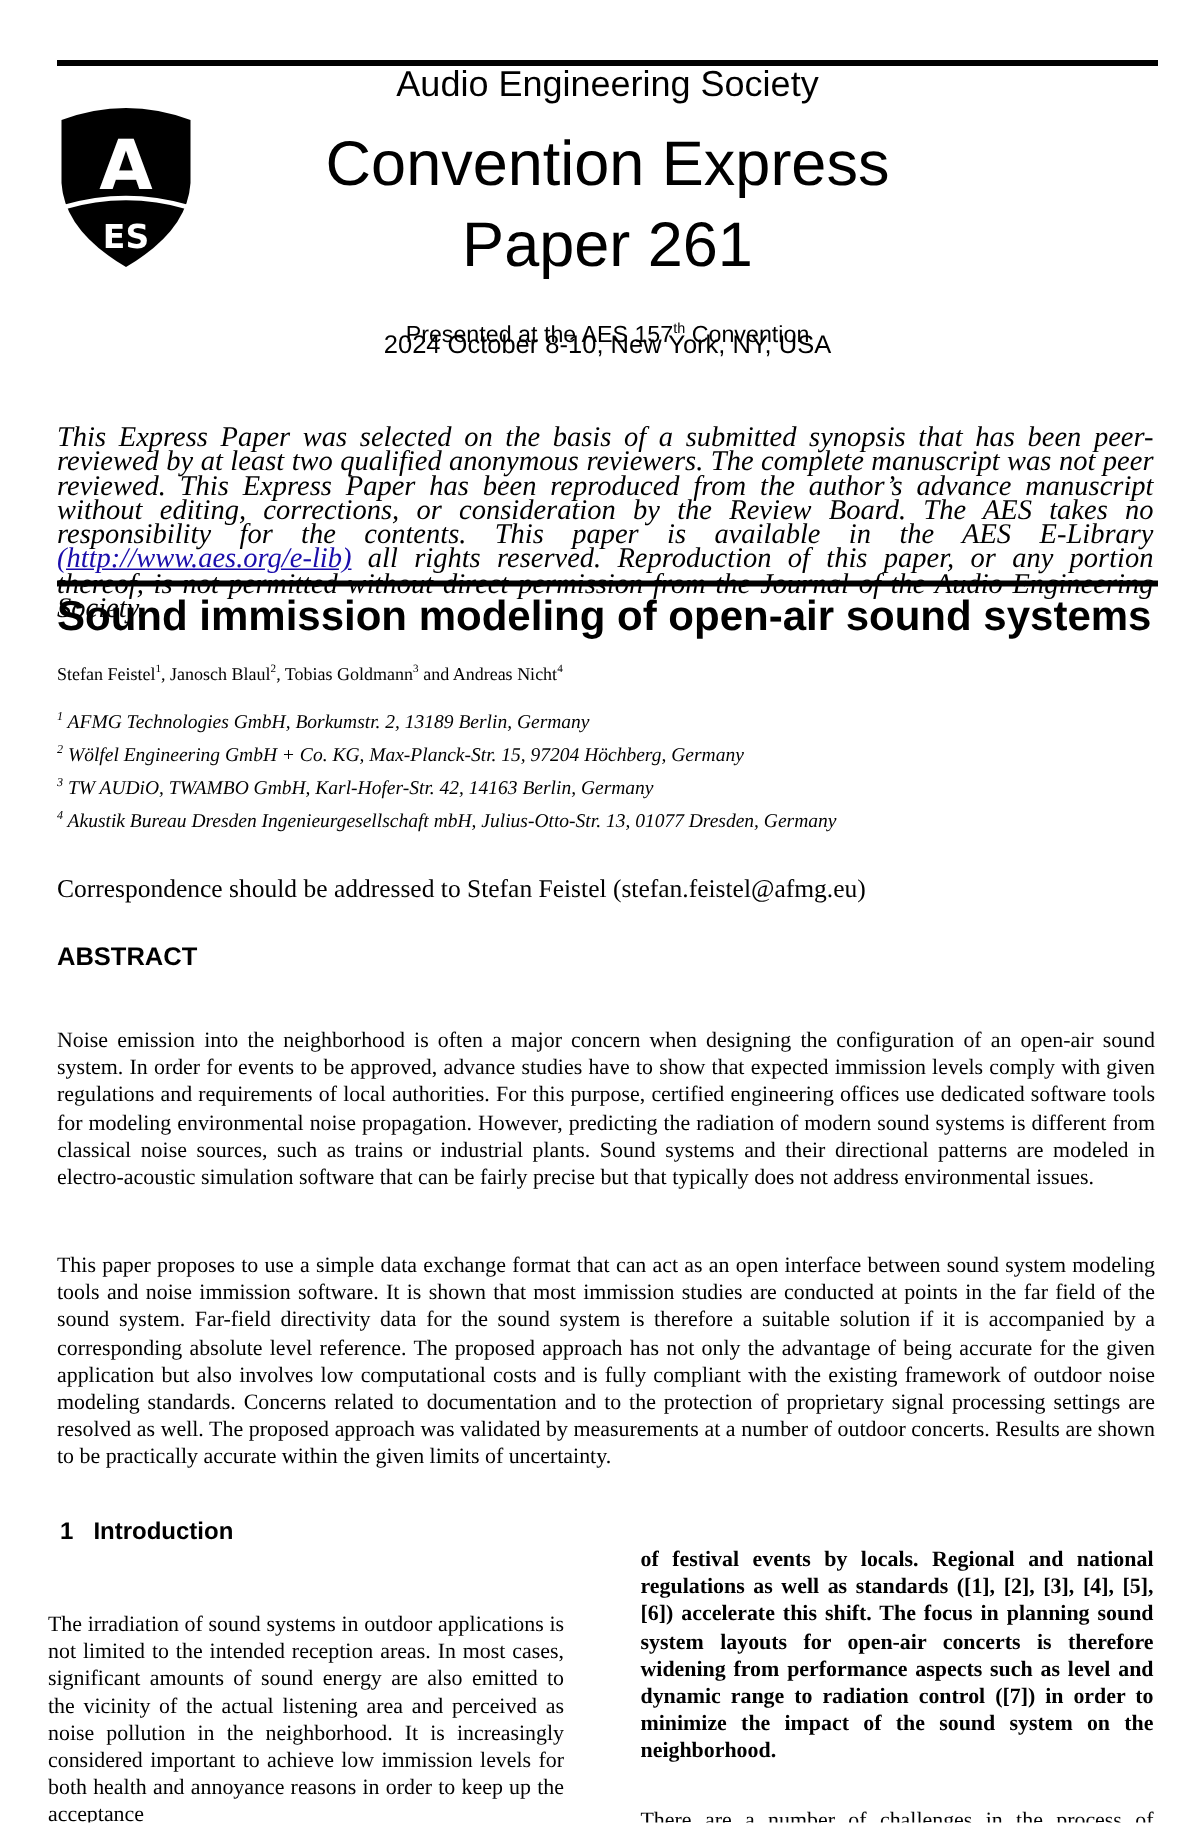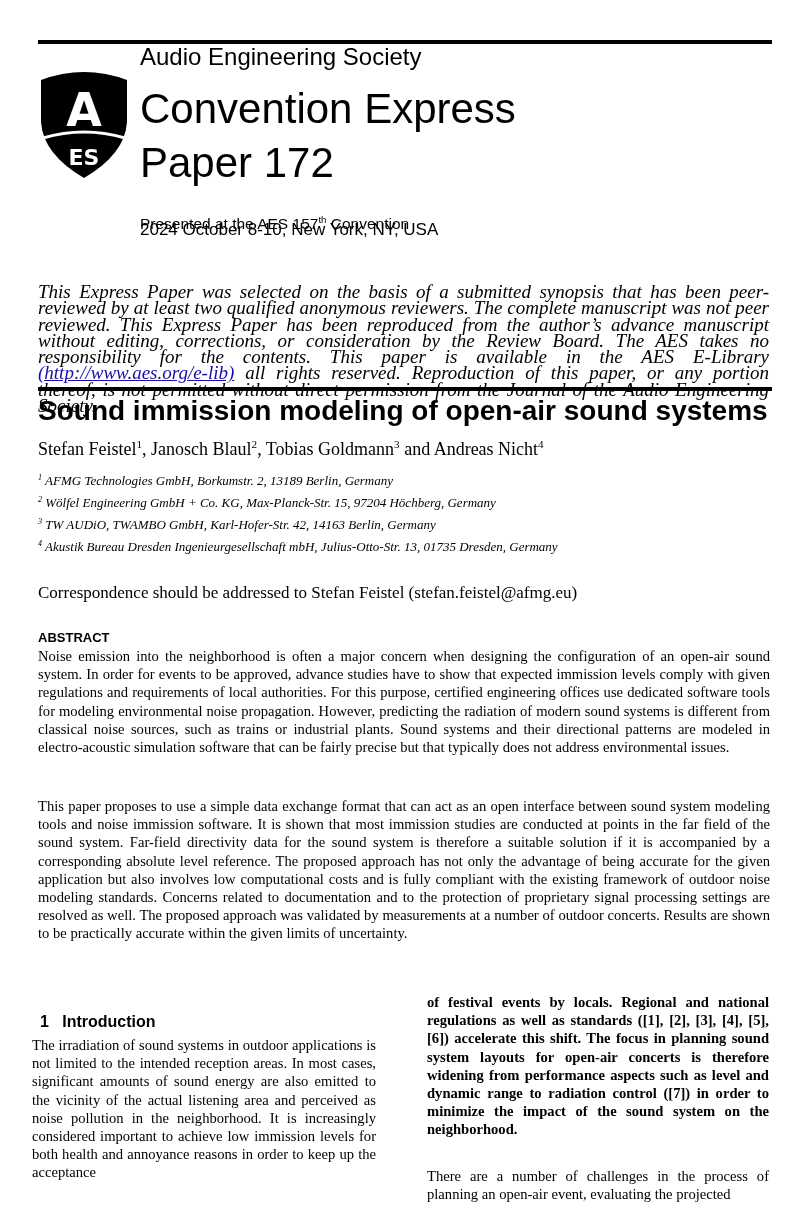--- a/index.html
+++ b/index.html
@@ -3,40 +3,40 @@
 <meta charset="utf-8">
 <style>
   html, body { margin: 0; padding: 0; background: #ffffff; }
   body { width: 800px; height: 1215px; position: relative; overflow: hidden; color: #000; }
   .rule { position: absolute; left: 38px; width: 734px; background: #000; }
   #rule-top { top: 40px; height: 4px; }
   #rule-mid { top: 387px; height: 4px; }
 
   #logo { position: absolute; left: 37px; top: 68px; width: 94px; height: 112px; }
 
-  .hdr { position: absolute; left: 140px; width: 530px; font-family: "Liberation Sans", sans-serif; white-space: nowrap; }
+  .hdr { position: absolute; left: 140px; width: 530px; text-align: center; font-family: "Liberation Sans", sans-serif; white-space: nowrap; }
   #society { top: 42px; font-size: 24px; line-height: 30px; }
   #conv { top: 84px; font-size: 42px; line-height: 50px; }
   #paper-no { top: 138px; font-size: 42px; line-height: 50px; }
   #presented { top: 214px; font-size: 15.5px; line-height: 20px; }
   #dates { top: 220px; font-size: 17px; line-height: 20px; }
   sup { font-size: 0.62em; line-height: 0; vertical-align: super; }
 
   #disclaimer { position: absolute; left: 38px; width: 731px; top: 284px; font-family: "Liberation Serif", serif; font-style: italic; font-size: 19px; line-height: 16.3px; text-align: justify; }
   #disclaimer a { color: #1a0dab; text-decoration: underline; }
 
   #title { position: absolute; left: 38px; top: 396px; font-family: "Liberation Sans", sans-serif; font-weight: bold; font-size: 28px; line-height: 30px; white-space: nowrap; }
-  #authors { position: absolute; left: 38px; top: 440px; font-family: "Liberation Serif", serif; font-size: 18px; line-height: 18px; white-space: nowrap; }
+  #authors { position: absolute; left: 38px; top: 440px; font-family: "Liberation Serif", serif; font-size: 12px; line-height: 18px; white-space: nowrap; }
   .affil { position: absolute; left: 38px; font-family: "Liberation Serif", serif; font-style: italic; font-size: 13px; line-height: 18px; white-space: nowrap; }
   #affil-1 { top: 472px; } #affil-2 { top: 494px; } #affil-3 { top: 516px; } #affil-4 { top: 538px; }
 
   #correspondence { position: absolute; left: 38px; top: 584px; font-family: "Liberation Serif", serif; font-size: 17px; line-height: 18px; white-space: nowrap; }
-  #abstract-head { position: absolute; left: 38px; top: 629px; font-family: "Liberation Sans", sans-serif; font-weight: bold; font-size: 13px; line-height: 18px; }
+  #abstract-head { position: absolute; left: 38px; top: 629px; font-family: "Liberation Sans", sans-serif; font-weight: bold; font-size: 17px; line-height: 18px; }
 
-  .body-text { position: absolute; font-family: "Liberation Serif", serif; font-size: 14.6px; line-height: 18.2px; text-align: justify; }
+  .body-text { position: absolute; font-family: "Liberation Serif", serif; font-size: 14.6px; line-height: 18.2px; text-align: justify; margin-top: 38px; }
   #abs-p1 { left: 38px; width: 732px; top: 647px; }
   #abs-p2 { left: 38px; width: 732px; top: 797px; }
 
   #intro-head { position: absolute; left: 40px; top: 1012px; font-family: "Liberation Sans", sans-serif; font-weight: bold; font-size: 16px; line-height: 20px; white-space: pre; }
   #intro-col1 { left: 32px; width: 344px; top: 1036px; }
   #intro-col2a { left: 427px; width: 342px; top: 993px; font-weight: bold; }
   #intro-col2b { left: 427px; width: 342px; top: 1167px; }
 </style>
 </head>
 <body>
@@ -45,38 +45,38 @@
 
 <svg id="logo" viewBox="0 0 94 112">
   <path d="M4 12 Q47 -4 90 12 L90 54 Q88 86 47 110 Q6 86 4 54 Z" fill="#000"></path>
   <path d="M6 70 Q47 58 88 70" stroke="#fff" stroke-width="3" fill="none"></path>
   <text x="47" y="58" text-anchor="middle" fill="#fff" font-family="DejaVu Sans, sans-serif" font-weight="bold" font-size="46">A</text>
   <text x="47" y="97" text-anchor="middle" fill="#fff" font-family="DejaVu Sans, sans-serif" font-weight="bold" font-size="22">ES</text>
 </svg>
 
 <div class="hdr" id="society">Audio Engineering Society</div>
 <div class="hdr" id="conv">Convention Express</div>
-<div class="hdr" id="paper-no">Paper 172</div>
+<div class="hdr" id="paper-no">Paper 261</div>
 <div class="hdr" id="presented"><span>Presented at the AES 157</span><sup>th</sup><span> Convention</span></div>
 <div class="hdr" id="dates">2024 October 8-10, New York, NY, USA</div>
 
 <div id="disclaimer"><span>This Express Paper was selected on the basis of a submitted synopsis that has been peer-reviewed by at least two qualified anonymous reviewers. The complete manuscript was not peer reviewed. This Express Paper has been reproduced from the author’s advance manuscript without editing, corrections, or consideration by the Review Board. The AES takes no responsibility for the contents.  This paper is available in the AES E-Library </span><a style="color: rgb(26, 13, 171);">(http://www.aes.org/e-lib)</a><span> all rights reserved. Reproduction of this paper, or any portion thereof, is not permitted without direct permission from the Journal of the Audio Engineering Society.</span></div>
 
 <div class="rule" id="rule-mid"></div>
 
 <div id="title">Sound immission modeling of open-air sound systems</div>
 
 <div id="authors">
   <span>Stefan Feistel</span><sup>1</sup><span>, </span><span>Janosch Blaul</span><sup>2</sup><span>, </span><span>Tobias Goldmann</span><sup>3</sup><span> and </span><span>Andreas Nicht</span><sup>4</sup>
 </div>
 
 <div class="affil" id="affil-1"><sup>1</sup> <span>AFMG Technologies GmbH, Borkumstr. 2, 13189 Berlin, Germany</span></div>
 <div class="affil" id="affil-2"><sup>2</sup> <span>Wölfel Engineering GmbH + Co. KG, Max-Planck-Str. 15, 97204 Höchberg, Germany</span></div>
 <div class="affil" id="affil-3"><sup>3</sup> <span>TW AUDiO, TWAMBO GmbH, Karl-Hofer-Str. 42, 14163 Berlin, Germany</span></div>
-<div class="affil" id="affil-4"><sup>4</sup> <span>Akustik Bureau Dresden Ingenieurgesellschaft mbH, Julius-Otto-Str. 13, 01735 Dresden, Germany</span></div>
+<div class="affil" id="affil-4"><sup>4</sup> <span>Akustik Bureau Dresden Ingenieurgesellschaft mbH, Julius-Otto-Str. 13, 01077 Dresden, Germany</span></div>
 
 <div id="correspondence">Correspondence should be addressed to Stefan Feistel (stefan.feistel@afmg.eu)</div>
 
 <div id="abstract-head">ABSTRACT</div>
 <div class="body-text" id="abs-p1">Noise emission into the neighborhood is often a major concern when designing the configuration of an open-air sound system. In order for events to be approved, advance studies have to show that expected immission levels comply with given regulations and requirements of local authorities. For this purpose, certified engineering offices use dedicated software tools for modeling environmental noise propagation. However, predicting the radiation of modern sound systems is different from classical noise sources, such as trains or industrial plants. Sound systems and their directional patterns are modeled in electro-acoustic simulation software that can be fairly precise but that typically does not address environmental issues.</div>
 <div class="body-text" id="abs-p2">This paper proposes to use a simple data exchange format that can act as an open interface between sound system modeling tools and noise immission software. It is shown that most immission studies are conducted at points in the far field of the sound system. Far-field directivity data for the sound system is therefore a suitable solution if it is accompanied by a corresponding absolute level reference. The proposed approach has not only the advantage of being accurate for the given application but also involves low computational costs and is fully compliant with the existing framework of outdoor noise modeling standards. Concerns related to documentation and to the protection of proprietary signal processing settings are resolved as well. The proposed approach was validated by measurements at a number of outdoor concerts. Results are shown to be practically accurate within the given limits of uncertainty.</div>
 
 <div id="intro-head"><span>1</span>   <span>Introduction</span></div>
 <div class="body-text" id="intro-col1">The irradiation of sound systems in outdoor applications is not limited to the intended reception areas. In most cases, significant amounts of sound energy are also emitted to the vicinity of the actual listening area and perceived as noise pollution in the neighborhood. It is increasingly considered important to achieve low immission levels for both health and annoyance reasons in order to keep up the acceptance</div>
 <div class="body-text" id="intro-col2a">of festival events by locals. Regional and national regulations as well as standards ([1], [2], [3], [4], [5], [6]) accelerate this shift. The focus in planning sound system layouts for open-air concerts is therefore widening from performance aspects such as level and dynamic range to radiation control ([7]) in order to minimize the impact of the sound system on the neighborhood.</div>

